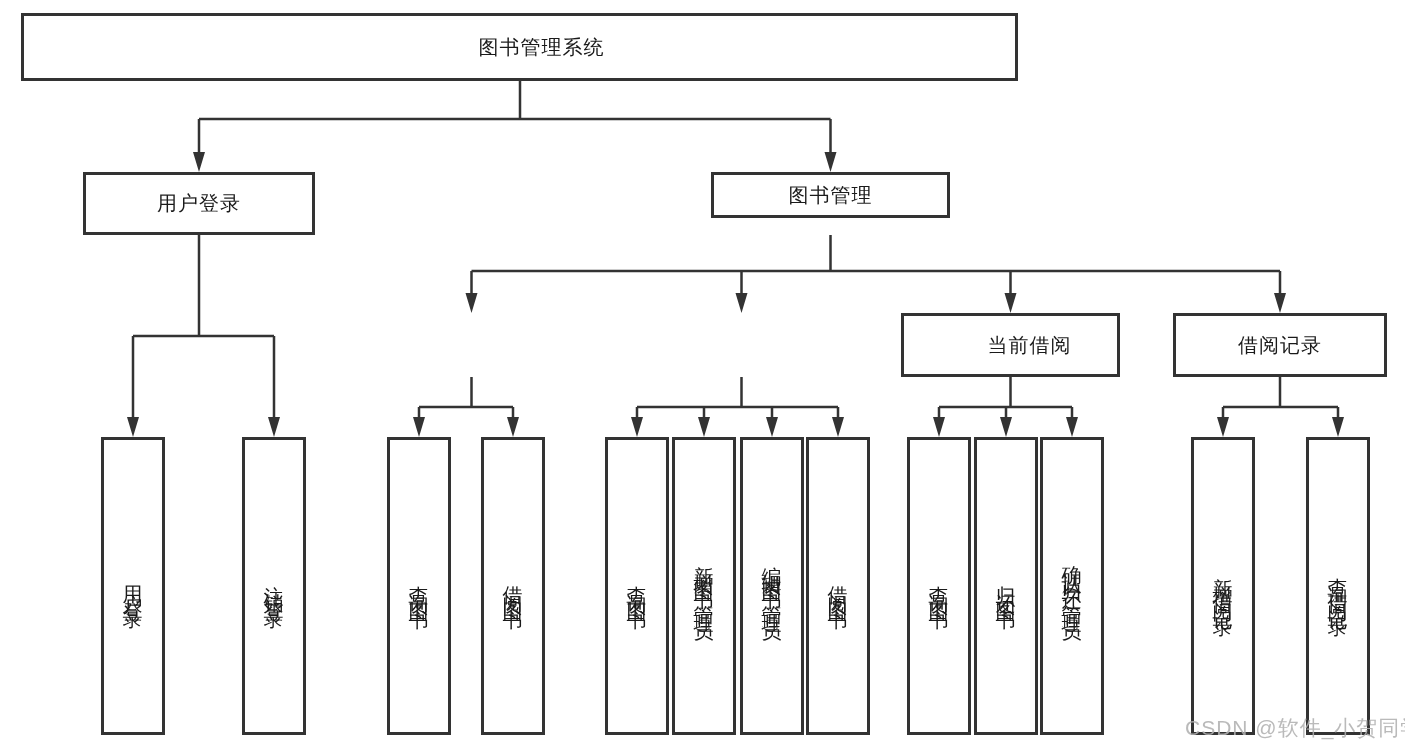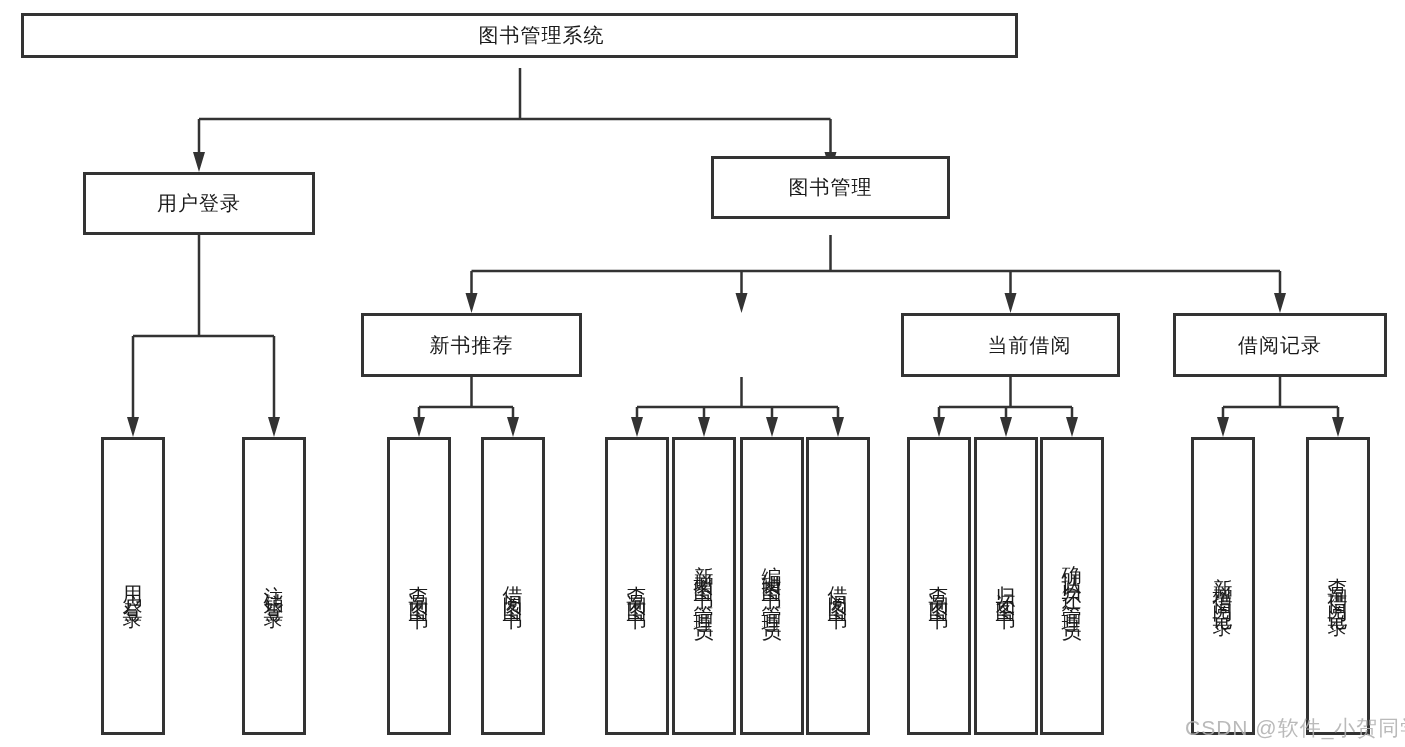--- a/index.html
+++ b/index.html
@@ -27,23 +27,23 @@
     background: #ffffff;
     border: 3px solid #333333;
     display: flex;
     align-items: center;
     justify-content: center;
     color: #1a1a1a;
     font-size: 20px;
     letter-spacing: 1px;
     z-index: 2;
   }
-  .node-root   { left: 21px;  top: 13px;  width: 997px; height: 45px; padding-left: 44px; }
+  .node-root   { left: 21px;  top: 13px;  width: 997px; height: 68px; padding-left: 44px; }
   .node-l2a    { left: 83px;  top: 172px; width: 232px; height: 63px; }
-  .node-l2b    { left: 711px; top: 156px; width: 239px; height: 63px; }
+  .node-l2b    { left: 711px; top: 172px; width: 239px; height: 46px; }
   .node-l3a    { left: 361px; top: 313px; width: 221px; height: 64px; }
   .node-l3b    { left: 632px; top: 313px; width: 219px; height: 64px; }
   .node-l3c    { left: 901px; top: 313px; width: 219px; height: 64px; padding-left: 38px; }
   .node-l3d    { left: 1173px; top: 313px; width: 214px; height: 64px; }
   .leaf {
     position: absolute;
     box-sizing: border-box;
     top: 437px;
     width: 64px;
     height: 298px;
@@ -165,23 +165,20 @@
     <span>图书管理系统</span>
   </div>
 
   <div class="node node-l2a">
     <span>用户登录</span>
   </div>
   <div class="node node-l2b">
     <span>图书管理</span>
   </div>
 
-  <div class="node node-l3a">
-    <span>新书推荐</span>
-  </div>
   <div class="node node-l3c">
     <span>当前借阅</span>
   </div>
   <div class="node node-l3d">
     <span>借阅记录</span>
   </div>
 
   <div class="leaf x101">
     <span>用户登录</span>
   </div>

